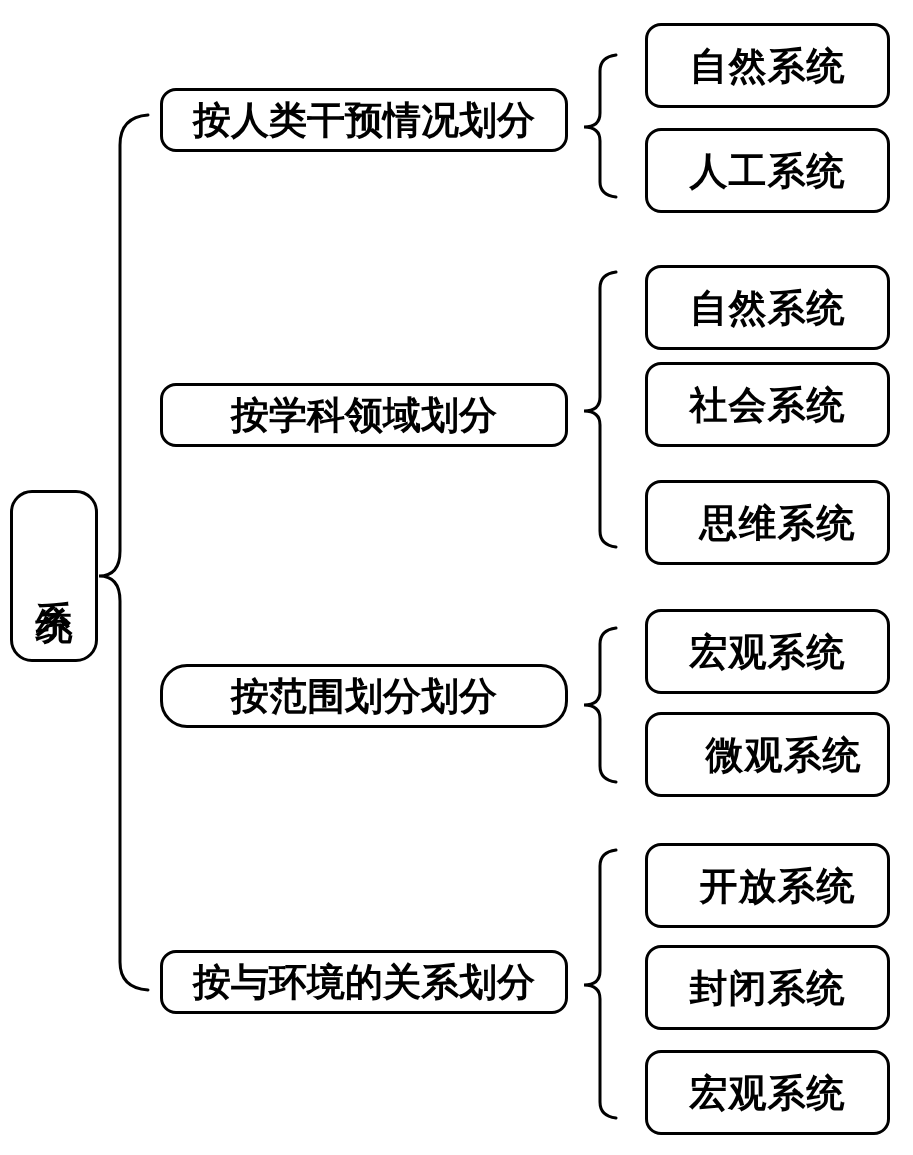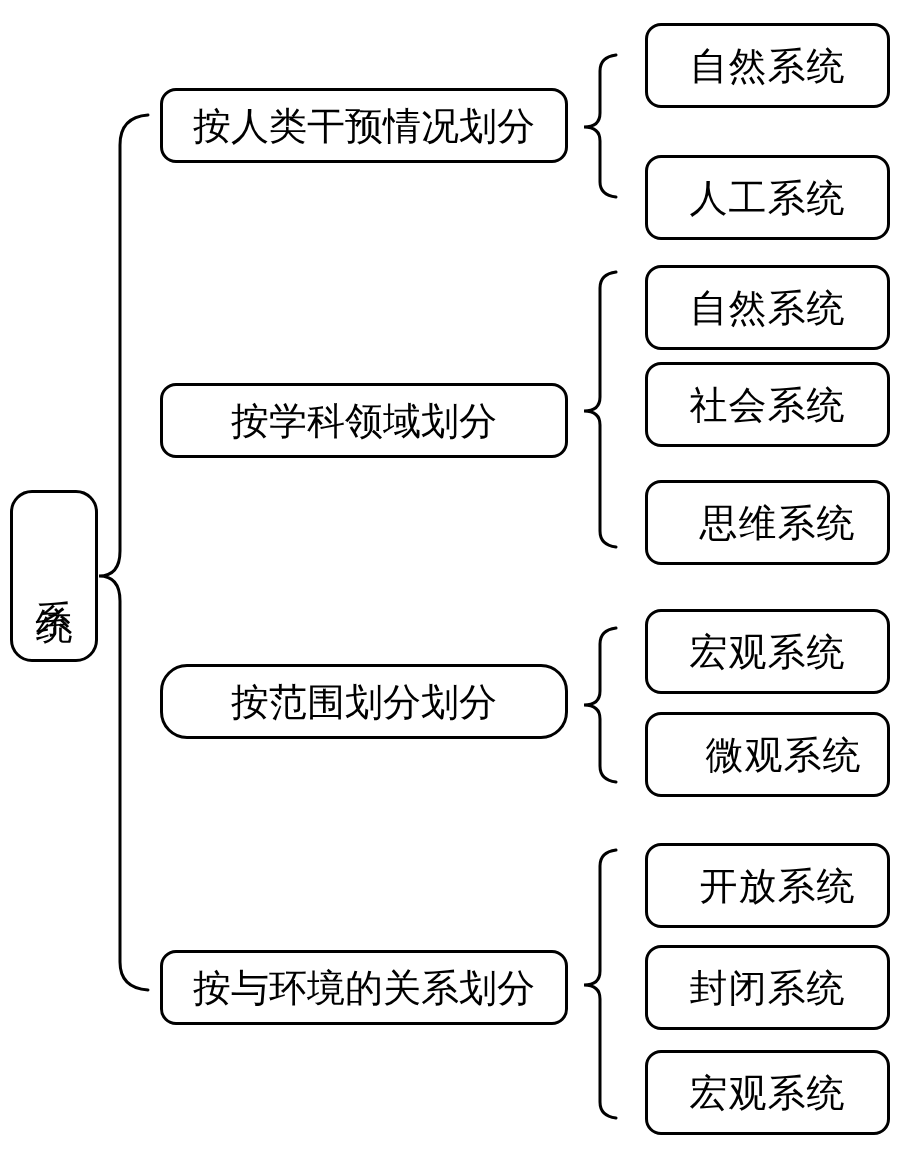--- a/index.html
+++ b/index.html
@@ -26,53 +26,54 @@
   .node {
     position: absolute;
     box-sizing: border-box;
     border: 3px solid #000000;
     background: #ffffff;
     display: flex;
     align-items: center;
     justify-content: center;
     text-align: center;
     line-height: 1;
+    font-weight: bold;
   }
   .root-node {
     left: 10px;
     top: 490px;
     width: 88px;
     height: 172px;
     border-radius: 22px;
     font-size: 37px;
     writing-mode: vertical-rl;
     text-orientation: upright;
     letter-spacing: 6px;
   }
   .branch-node {
     left: 160px;
     width: 408px;
-    height: 75px;
+    height: 64px;
     border-radius: 16px;
     font-size: 38px;
   }
   .branch-1 { top: 88px; }
   .branch-2 { top: 383px; }
   .branch-3 { top: 664px; border-radius: 27px; }
   .branch-4 { top: 950px; }
   .leaf-node {
     left: 645px;
     width: 245px;
     height: 85px;
     border-radius: 16px;
     font-size: 38px;
     letter-spacing: 1px;
   }
   .leaf-1-1 { top: 23px; }
-  .leaf-1-2 { top: 128px; margin-top: 27px; }
+  .leaf-1-2 { top: 128px; }
   .leaf-2-1 { top: 265px; }
   .leaf-2-2 { top: 362px; }
   .leaf-2-3 { top: 480px; padding-left: 20px; }
   .leaf-3-1 { top: 609px; }
   .leaf-3-2 { top: 712px; padding-left: 32px; }
   .leaf-4-1 { top: 843px; padding-left: 20px; }
   .leaf-4-2 { top: 945px; }
   .leaf-4-3 { top: 1050px; }
 </style>
 </head>

